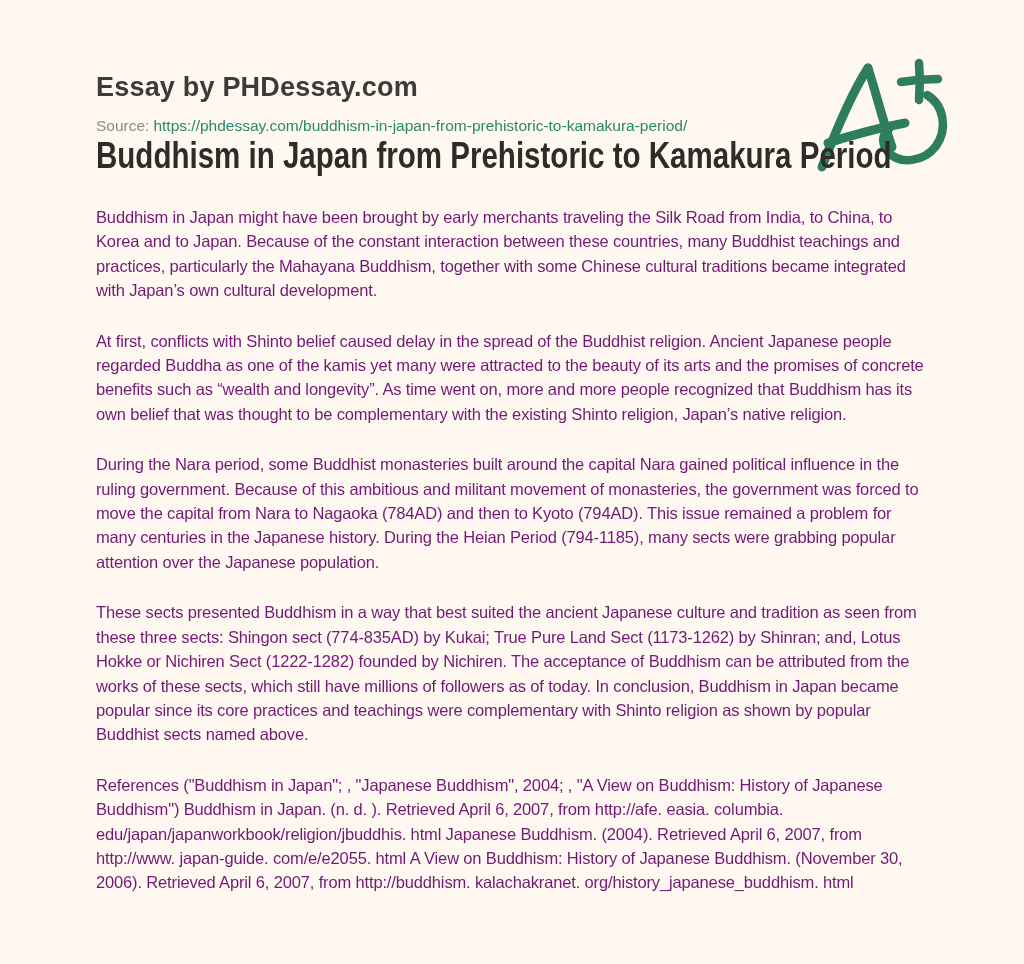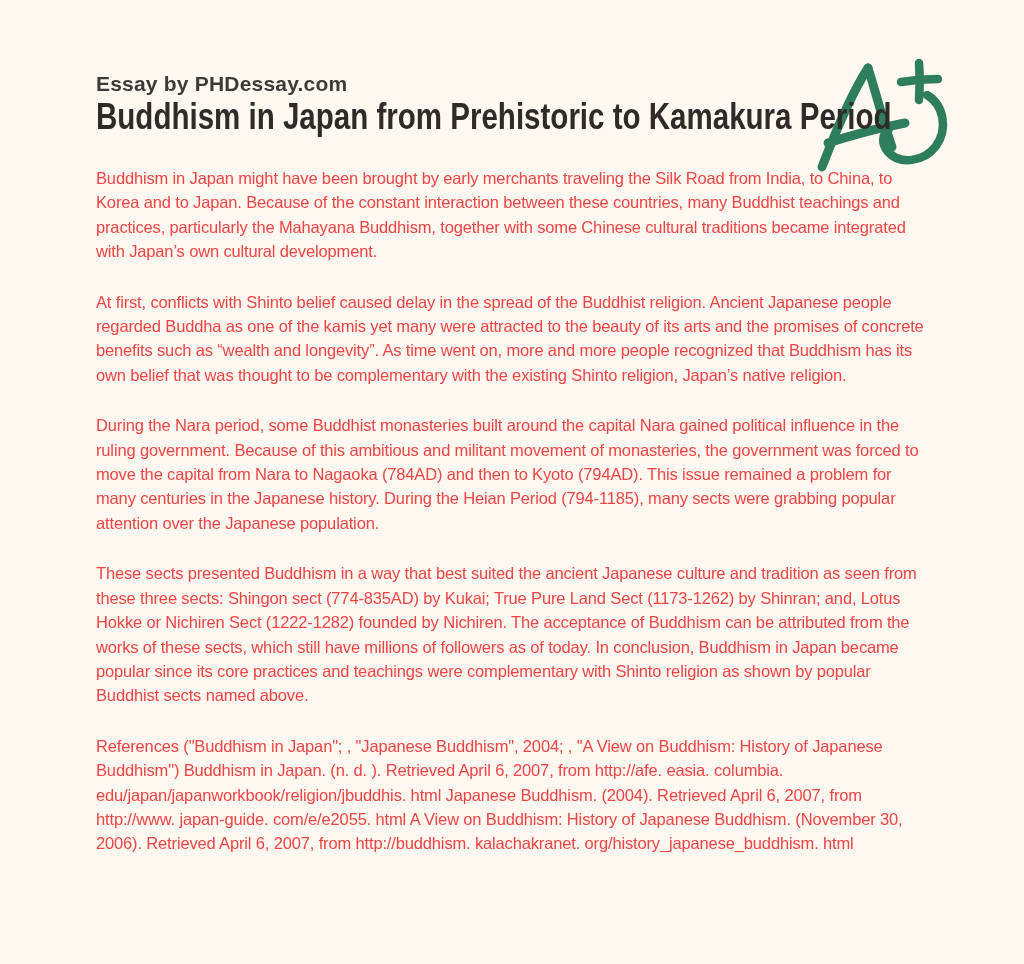--- a/index.html
+++ b/index.html
@@ -15,21 +15,21 @@
     width: 1024px;
     height: 964px;
     padding: 0 96px;
     background: #FFF8F0;
   }
   .header {
     position: relative;
     padding-top: 72px;
   }
   .site-title {
-    font-size: 21px;
+    font-size: 27px;
     font-weight: 700;
     color: #3d3b38;
     letter-spacing: 0.2px;
   }
   .source-line {
     margin-top: 14px;
     font-size: 15.5px;
     color: #8e8a85;
   }
   .source-line a {
@@ -57,34 +57,37 @@
     font-weight: 700;
     color: #2e2c29;
     letter-spacing: 0px;
   }
   .body-copy {
     margin-top: 26px;
   }
   .body-copy p {
     font-size: 16.5px;
     line-height: 24.4px;
-    color: #ef4444;
+    color: #701a75;
     letter-spacing: -0.15px;
     margin-bottom: 26px;
     max-width: 832px;
   }
 </style>
 </head>
 <body>
 
 <div class="page">
 
   <div class="header">
     <div class="site-title">Essay by PHDessay.com</div>
 
+    <div class="source-line">
+      <span>Source:</span><a href="#">https://phdessay.com/buddhism-in-japan-from-prehistoric-to-kamakura-period/</a>
+    </div>
 
     <div class="logo">
       <svg width="140" height="118" viewBox="0 0 140 118" fill="none" xmlns="http://www.w3.org/2000/svg">
 
         <path d="M 7 112 C 20 78, 38 36, 53 13" stroke="#2E7D5C" stroke-width="9" stroke-linecap="round" fill="none"></path>
 
         <path d="M 53 13 C 61 38, 68 66, 77 92" stroke="#2E7D5C" stroke-width="9" stroke-linecap="round" fill="none"></path>
 
         <path d="M 13 88 C 40 79, 64 73, 90 68" stroke="#2E7D5C" stroke-width="9" stroke-linecap="round" fill="none"></path>
 

